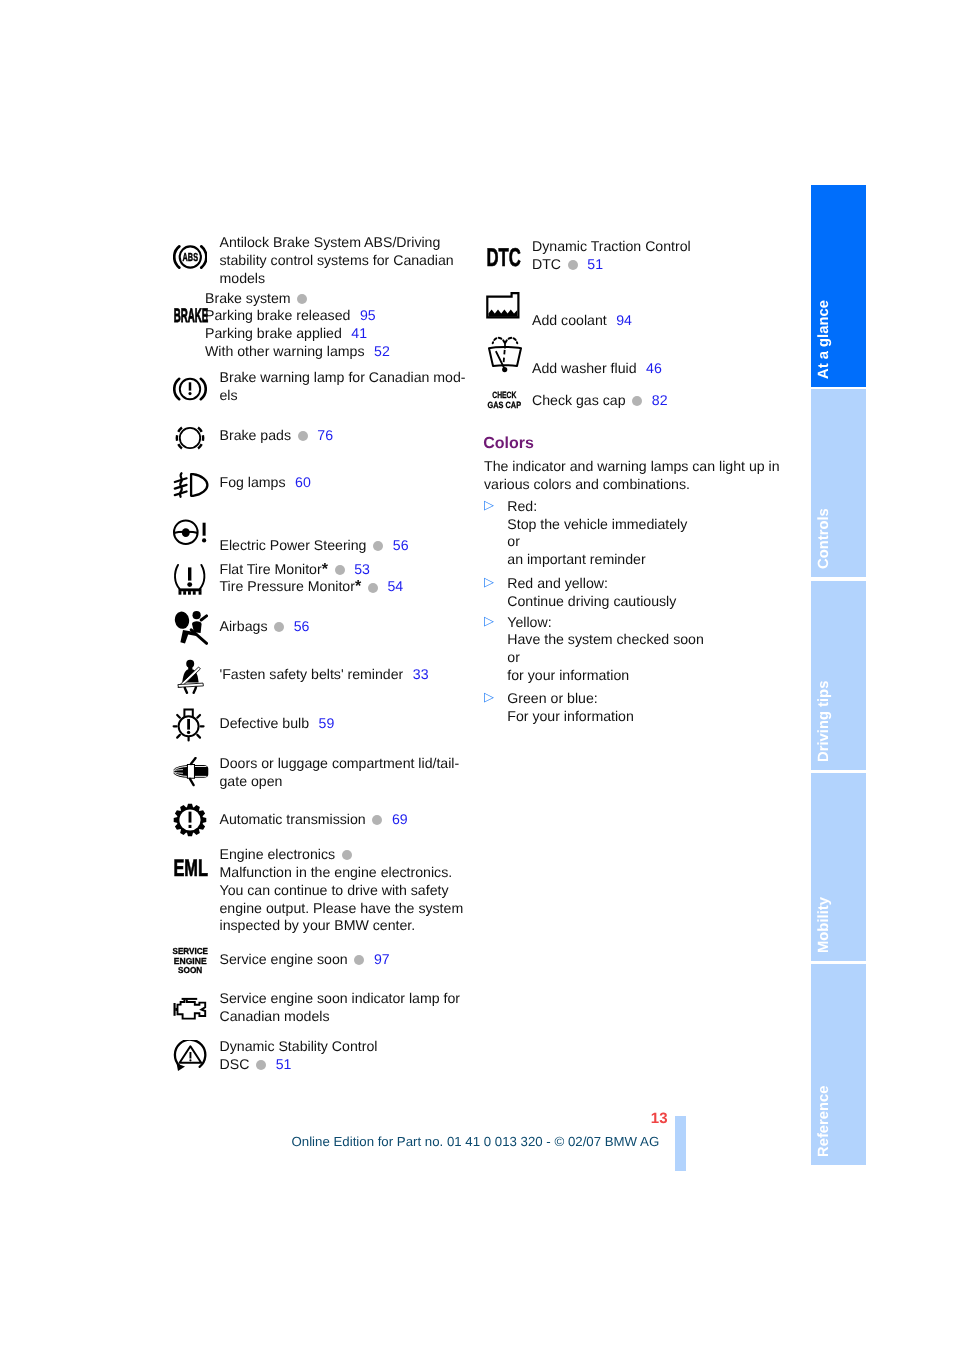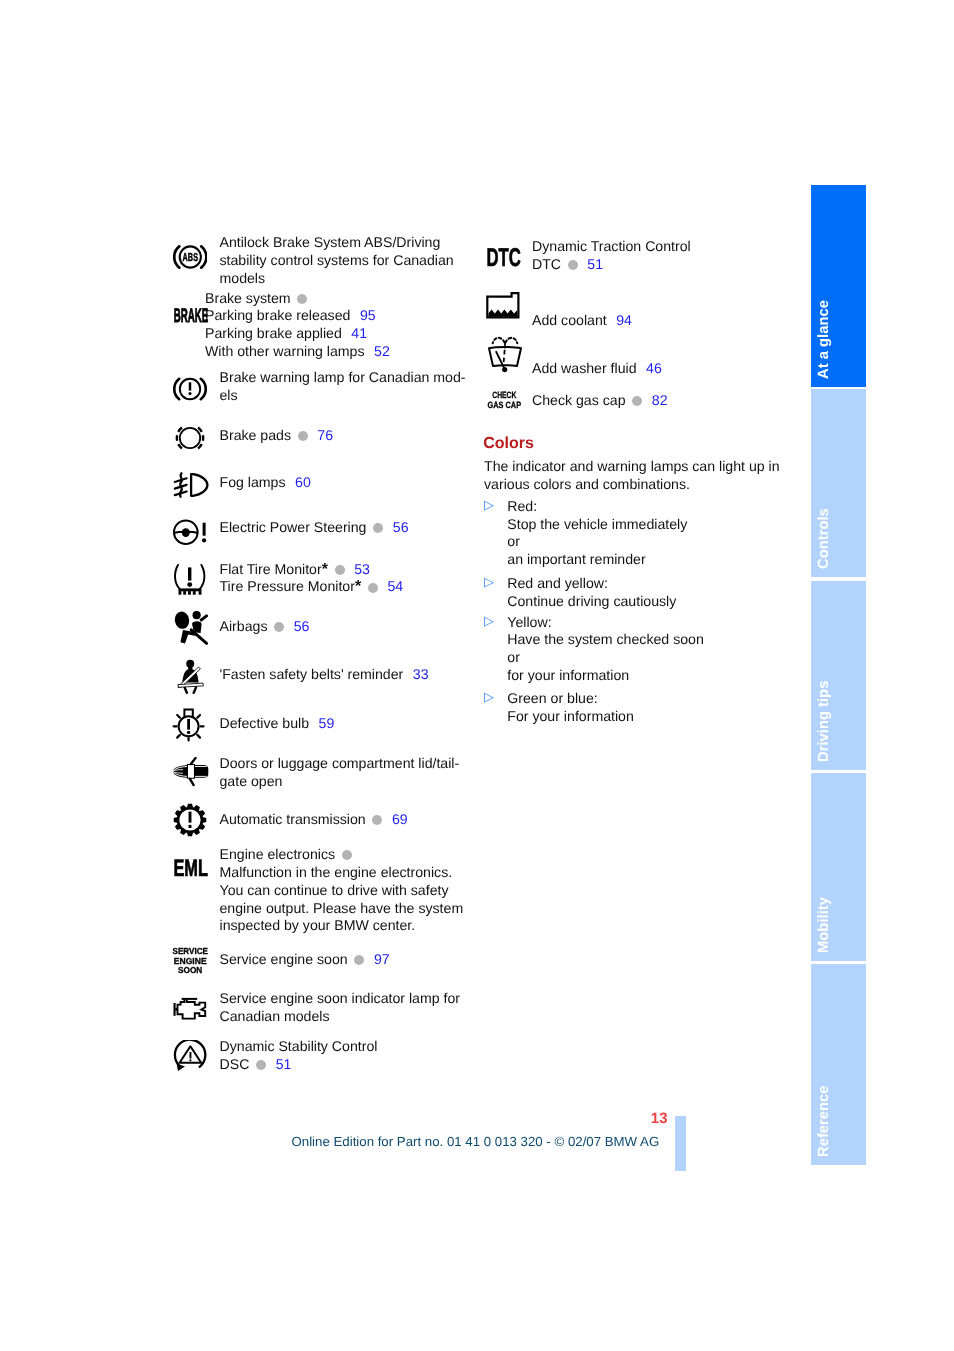--- a/index.html
+++ b/index.html
@@ -6,21 +6,21 @@
   body{width:954px;height:1351px;font-family:"Liberation Sans",sans-serif;position:relative;overflow:hidden;-webkit-font-smoothing:antialiased;text-rendering:geometricPrecision;}
   svg text{-webkit-font-smoothing:antialiased;}
   .page{position:absolute;left:0;top:0;width:954px;height:1351px;background:#fff;}
   .ic{position:absolute;left:0;text-align:right;}
   .txt{position:absolute;font-size:14.15px;line-height:17.8px;color:#121212;white-space:nowrap;}
   .ln{height:17.8px;white-space:nowrap;}
   .ref{color:#1d1def;margin-left:9.5px;}
   .dot{display:inline-block;width:10px;height:10px;border-radius:50%;background:#b3b3b3;vertical-align:-0.09em;margin-left:6.8px;}
   .star{font-size:16px;font-weight:bold;letter-spacing:0;}
 
-  #colors-h{position:absolute;font-size:16.0px;font-weight:bold;color:#b91c1c;}
+  #colors-h{position:absolute;font-size:16.0px;font-weight:bold;color:#701a75;}
   .bullet{position:absolute;color:#2f86f8;font-size:13px;}
   .tab{width:55px;position:relative;}
   .tab-lbl{position:absolute;color:#fff;font-size:14.8px;font-weight:bold;white-space:nowrap;
            transform:rotate(-90deg);transform-origin:left bottom;}
 
   #pagenum{position:absolute;font-size:15px;font-weight:bold;color:#ef4444;}
   #pagebar{position:absolute;background:#b2d3fd;}
   #footer{position:absolute;font-size:13.25px;color:#0c4a6e;white-space:nowrap;}
 </style>
 </head>
@@ -84,21 +84,21 @@
 <div class="txt" style="left:219.5px;top:473.7px;">
       <div class="ln"><span>Fog lamps</span><span class="ref">60</span></div>
     </div>
 <div class="ic" style="left:171.60px;top:517.60px;width:36.00px;height:28.00px;"><svg viewBox="0 0 36 28" width="36" height="28">
 <circle cx="13.8" cy="14.2" r="11.8" fill="none" stroke="#000" stroke-width="2.05"></circle>
 <path d="M2.2 15.0 C 6.2 13.3 21.5 13.3 25.4 15.0" fill="none" stroke="#000" stroke-width="2.0"></path>
 <ellipse cx="13.8" cy="14.6" rx="4.0" ry="4.4" fill="#000"></ellipse>
 <rect x="30.6" y="4.7" width="3.0" height="13.0" fill="#000"></rect>
 <circle cx="32.1" cy="22.4" r="2.15" fill="#000"></circle>
 </svg></div>
-<div class="txt" style="left:219.5px;top:519px;">
+<div class="txt" style="left:219.5px;top:537px;">
       <div class="ln"><span>Electric Power Steering</span><span class="dot"></span><span class="ref">56</span></div>
     </div>
 <div class="ic" style="left:172.50px;top:563.20px;width:34.00px;height:34.00px;"><svg viewBox="0 0 34 34" width="34" height="34">
 <path d="M5.0 1.9 C 0.3 10.0 1.4 20.3 6.4 25.6" fill="none" stroke="#000" stroke-width="1.95" stroke-linecap="round"></path>
 <path d="M28.4 1.9 C 33.1 10.0 32.0 20.3 27.0 25.6" fill="none" stroke="#000" stroke-width="1.95" stroke-linecap="round"></path>
 <rect x="15.0" y="4.4" width="3.4" height="13.2" fill="#000"></rect>
 <circle cx="16.7" cy="21.6" r="2.45" fill="#000"></circle>
 <g fill="#000">
 <rect x="5.5" y="25.4" width="23.0" height="2.9"></rect>
 <rect x="5.5" y="28.1" width="2.9" height="3.6"></rect>

